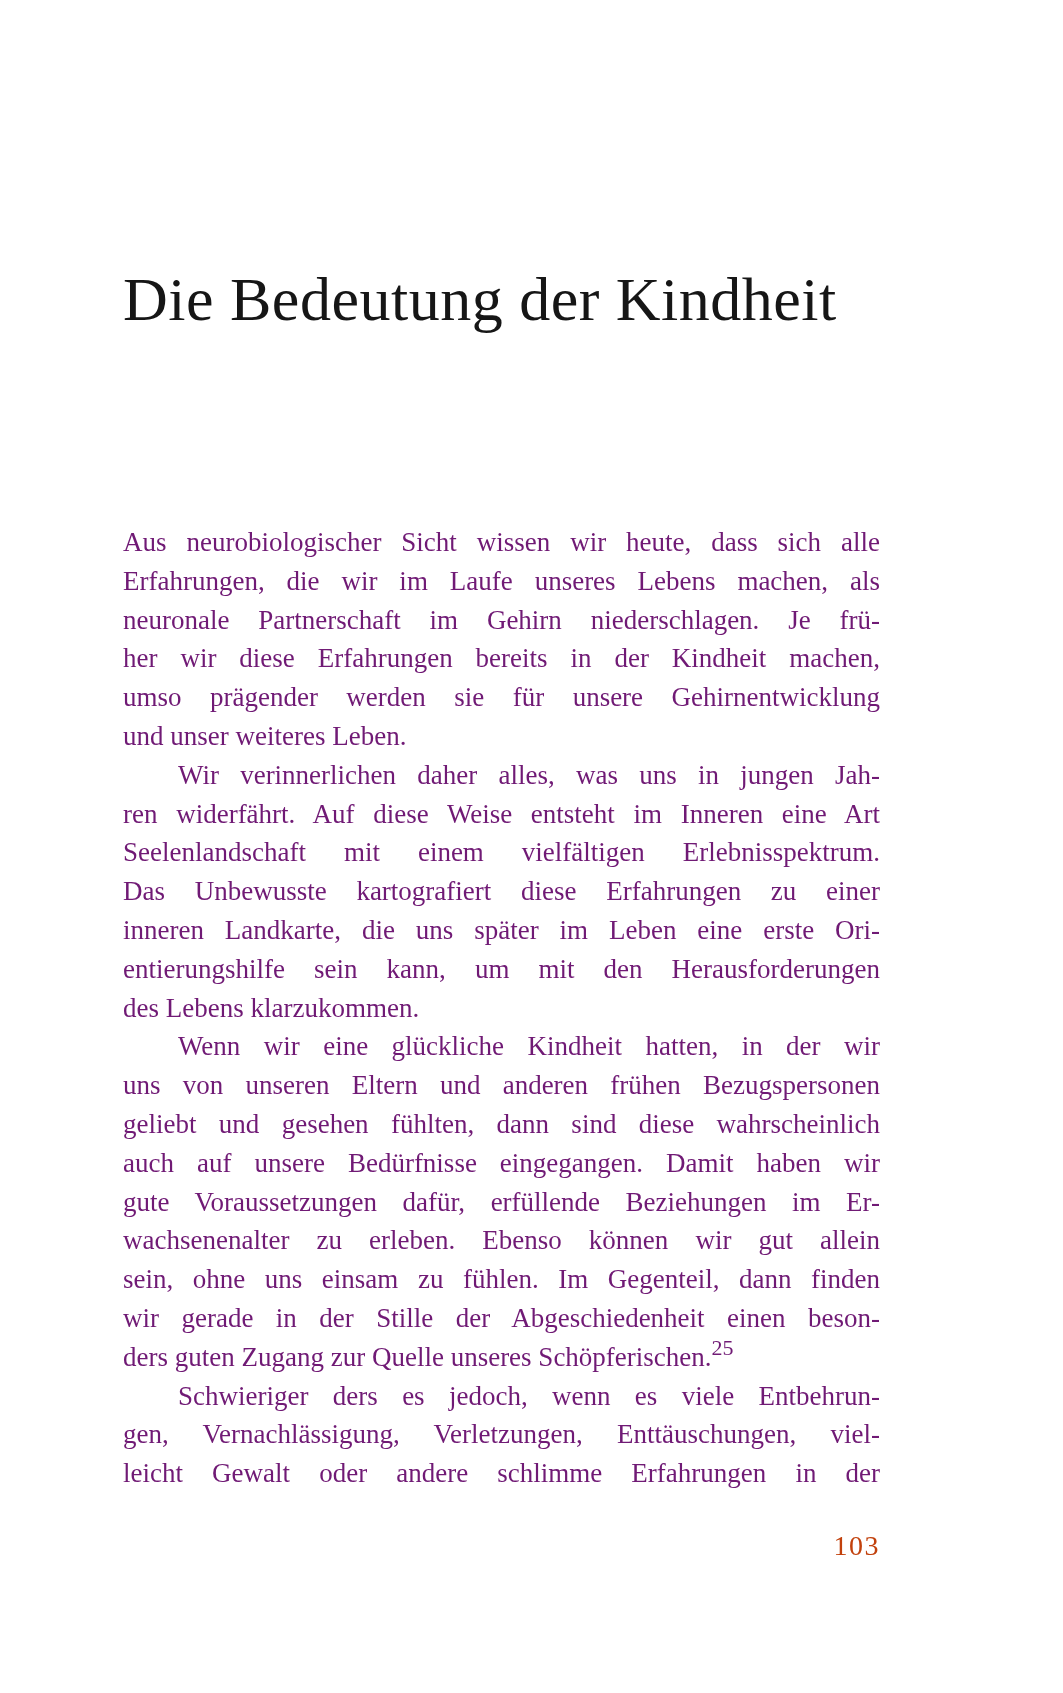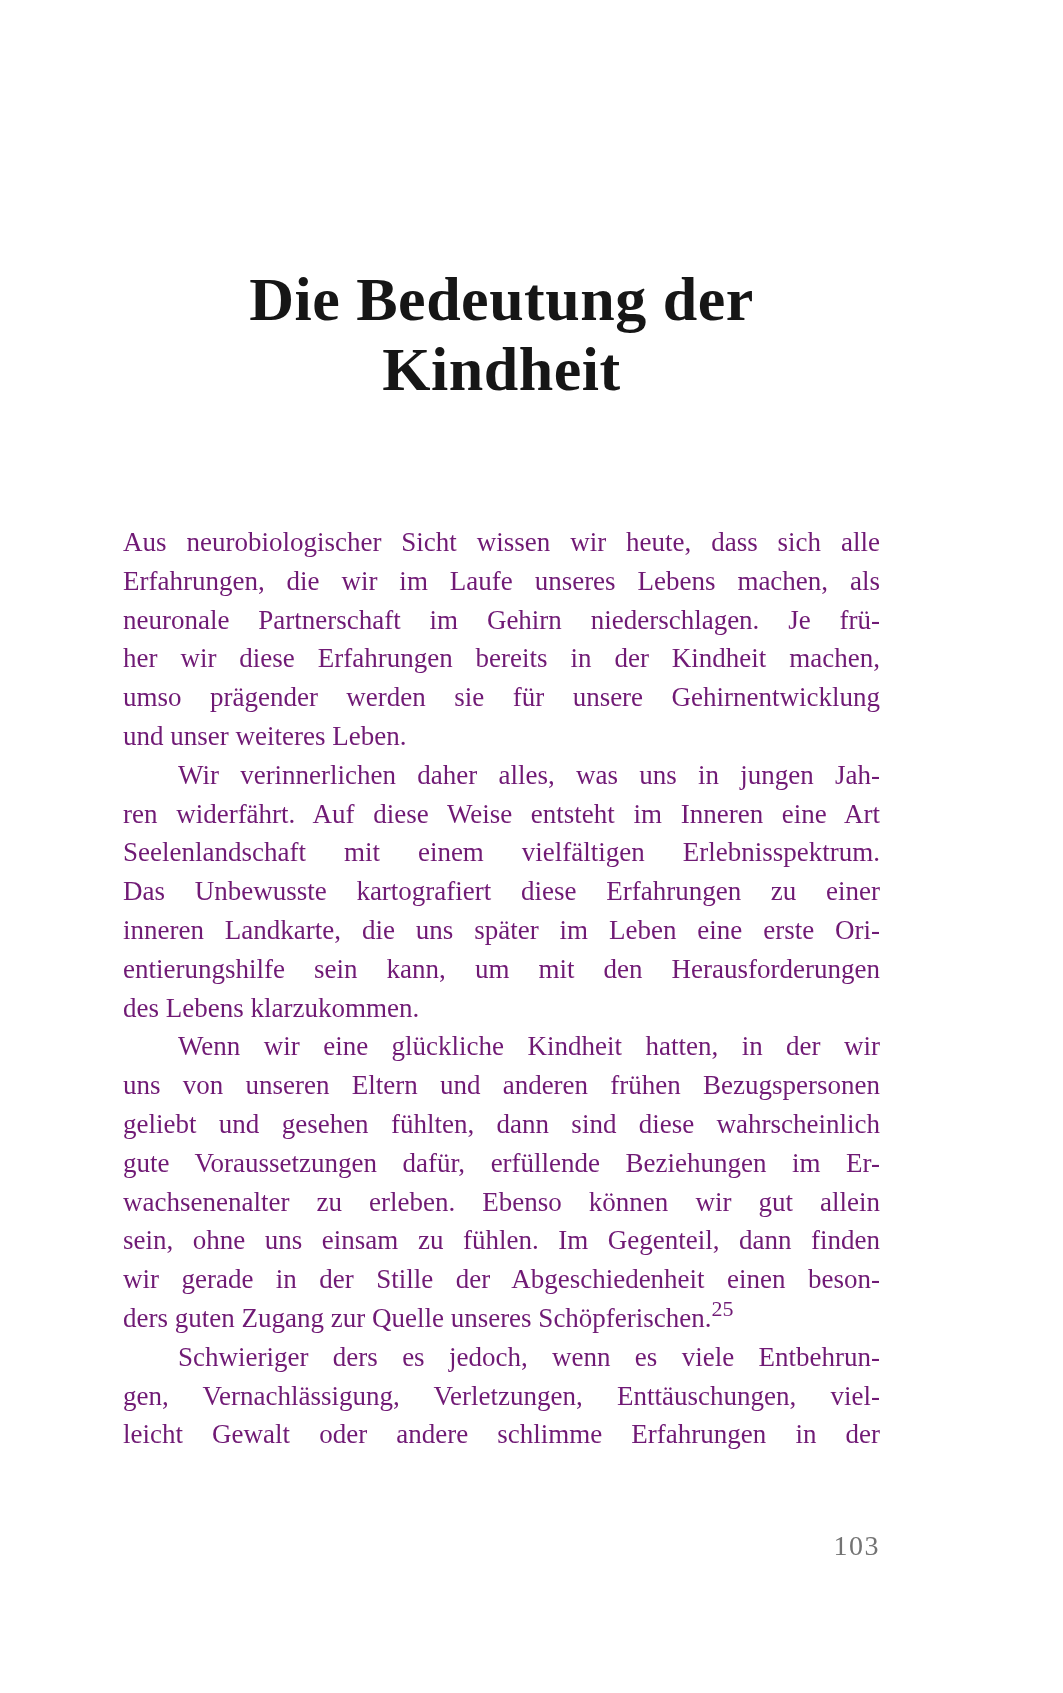--- a/index.html
+++ b/index.html
@@ -12,23 +12,23 @@
     overflow: hidden;
     font-family: "Liberation Serif", serif;
     color: #1b1b1b;
   }
   .chapter-title {
     position: absolute;
     top: 264px;
     left: 123px;
     width: 757px;
     font-size: 62px;
-    font-weight: 700;
+    font-weight: 400;
     line-height: 70px;
-    text-align: center;
+    text-align: left;
     letter-spacing: 0.5px;
     color: #161616;
   }
   .title-line { display: block; }
   .body-block {
     position: absolute;
     top: 523px;
     left: 123px;
     width: 757px;
     font-size: 27px;
@@ -51,21 +51,21 @@
     top: -11px;
   }
   .page-number {
     position: absolute;
     top: 1530px;
     left: 123px;
     width: 757px;
     text-align: right;
     font-size: 28px;
     letter-spacing: 1.5px;
-    color: #737373;
+    color: #c2410c;
     font-variant-numeric: oldstyle-nums;
   }
 </style>
 </head>
 <body>
 
 <div class="page">
 
   <h1 class="chapter-title">
     <span class="title-line">Die Bedeutung der Kindheit</span>
@@ -86,20 +86,21 @@
         <div class="line wrap">Seelenlandschaft mit einem vielfältigen Erlebnisspektrum.</div>
         <div class="line wrap">Das Unbewusste kartografiert diese Erfahrungen zu einer</div>
         <div class="line wrap">inneren Landkarte, die uns später im Leben eine erste Ori-</div>
         <div class="line wrap">entierungshilfe sein kann, um mit den Herausforderungen</div>
         <div class="line last">des Lebens klarzukommen.</div>
       </div>
       <div class="paragraph">
         <div class="line wrap indent">Wenn wir eine glückliche Kindheit hatten, in der wir</div>
         <div class="line wrap">uns von unseren Eltern und anderen frühen Bezugspersonen</div>
         <div class="line wrap">geliebt und gesehen fühlten, dann sind diese wahrscheinlich</div>
+        <div class="line wrap">auch auf unsere Bedürfnisse eingegangen. Damit haben wir</div>
         <div class="line wrap">gute Voraussetzungen dafür, erfüllende Beziehungen im Er-</div>
         <div class="line wrap">wachsenenalter zu erleben. Ebenso können wir gut allein</div>
         <div class="line wrap">sein, ohne uns einsam zu fühlen. Im Gegenteil, dann finden</div>
         <div class="line wrap">wir gerade in der Stille der Abgeschiedenheit einen beson-</div>
         <div class="line last"><span>ders guten Zugang zur Quelle unseres Schöpferischen.</span><sup>25</sup></div>
       </div>
       <div class="paragraph">
         <div class="line wrap indent">Schwieriger ders es jedoch, wenn es viele Entbehrun-</div>
         <div class="line wrap">gen, Vernachlässigung, Verletzungen, Enttäuschungen, viel-</div>
         <div class="line wrap">leicht Gewalt oder andere schlimme Erfahrungen in der</div>

